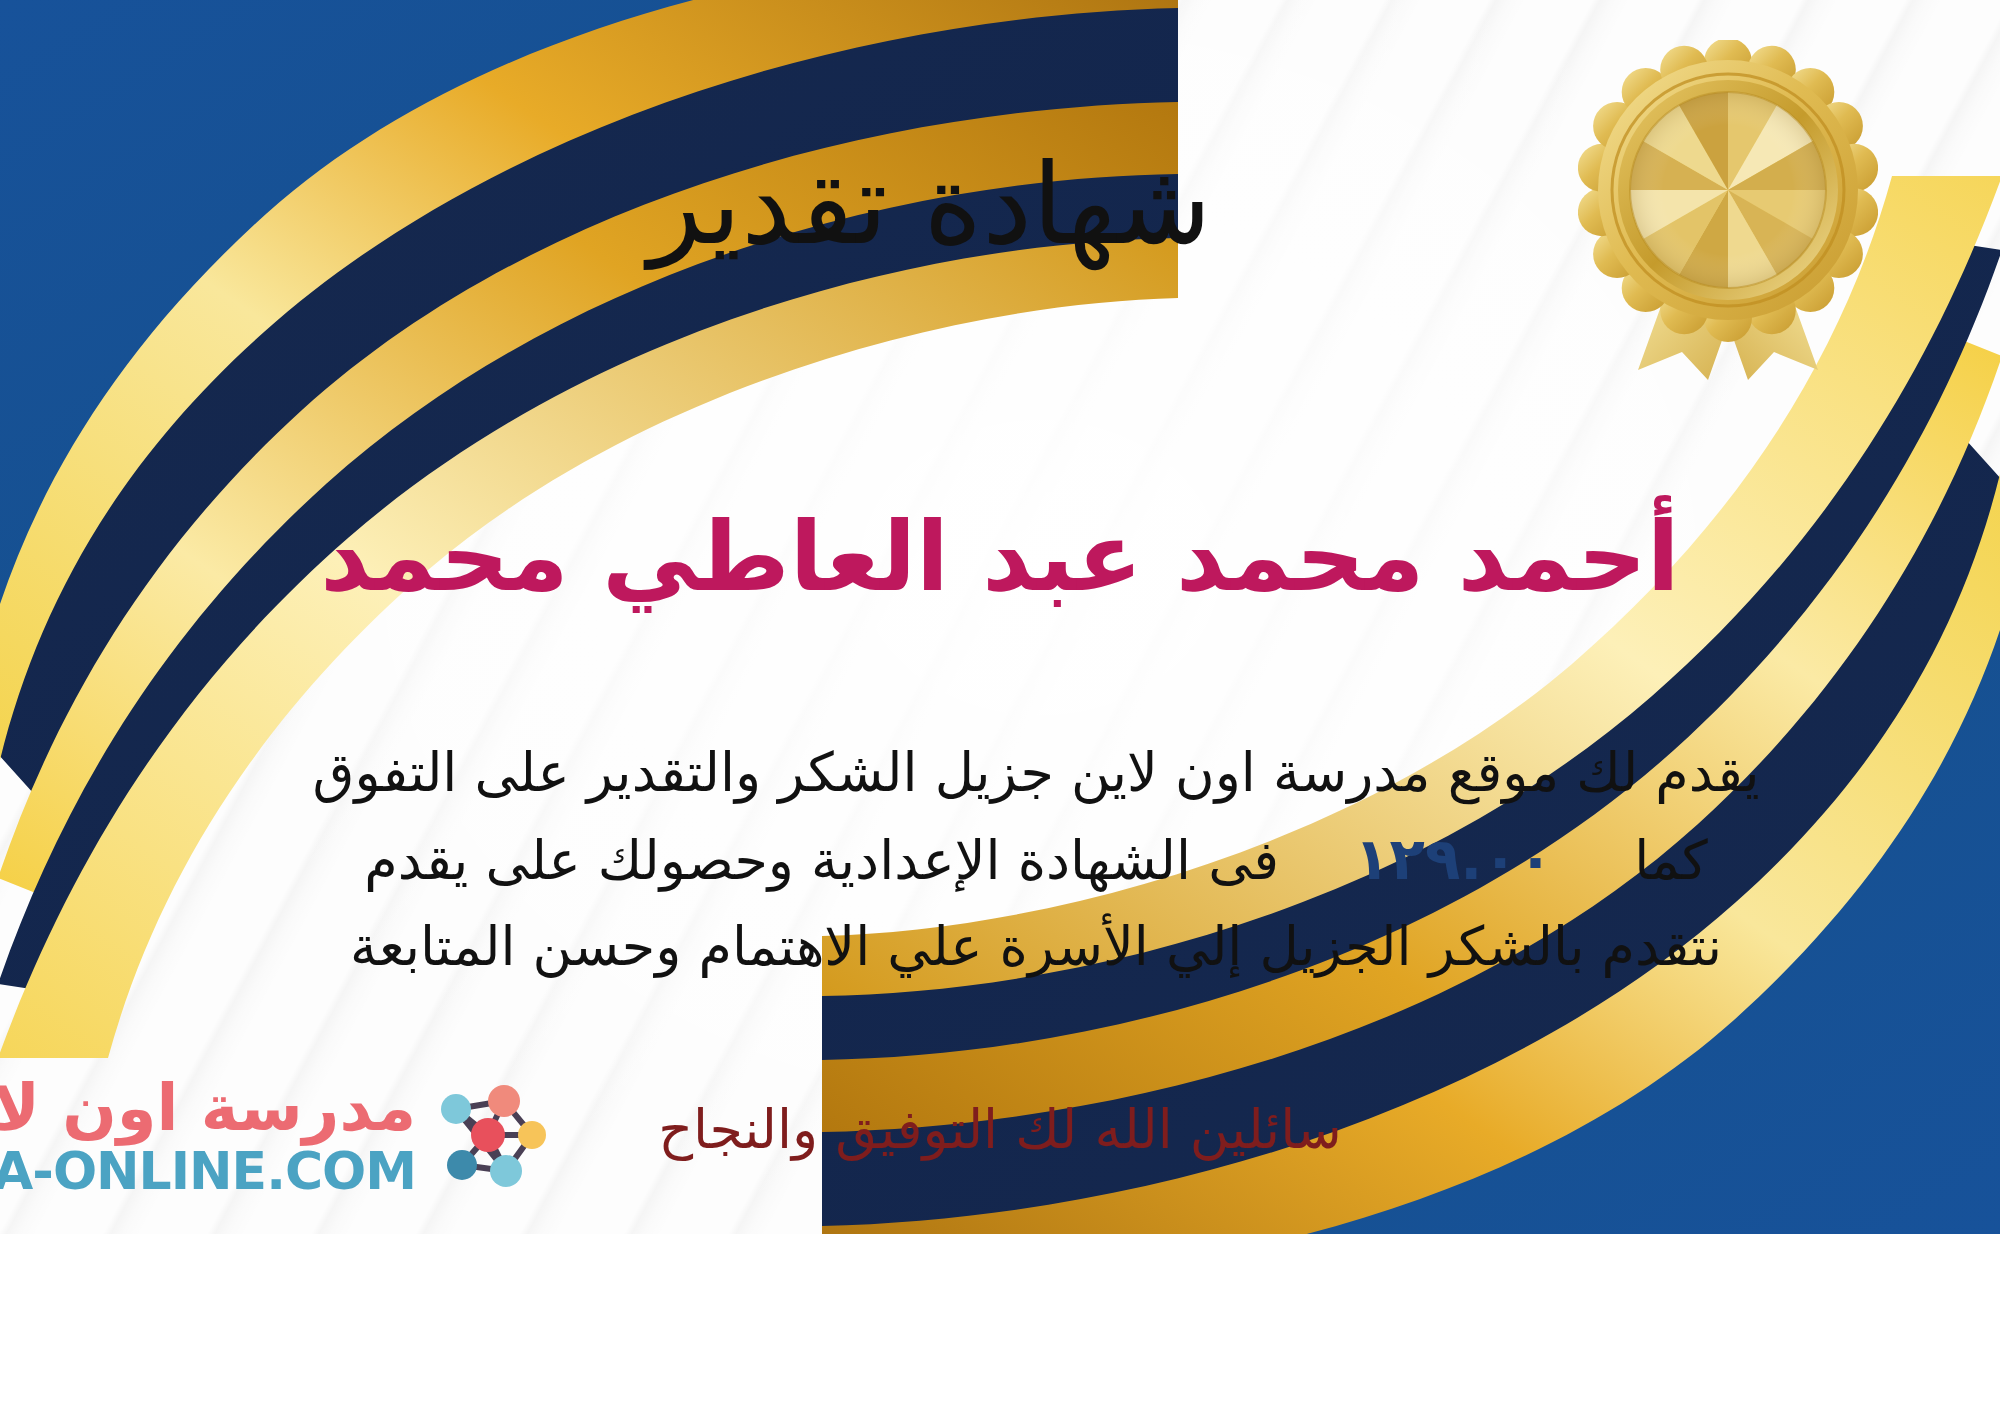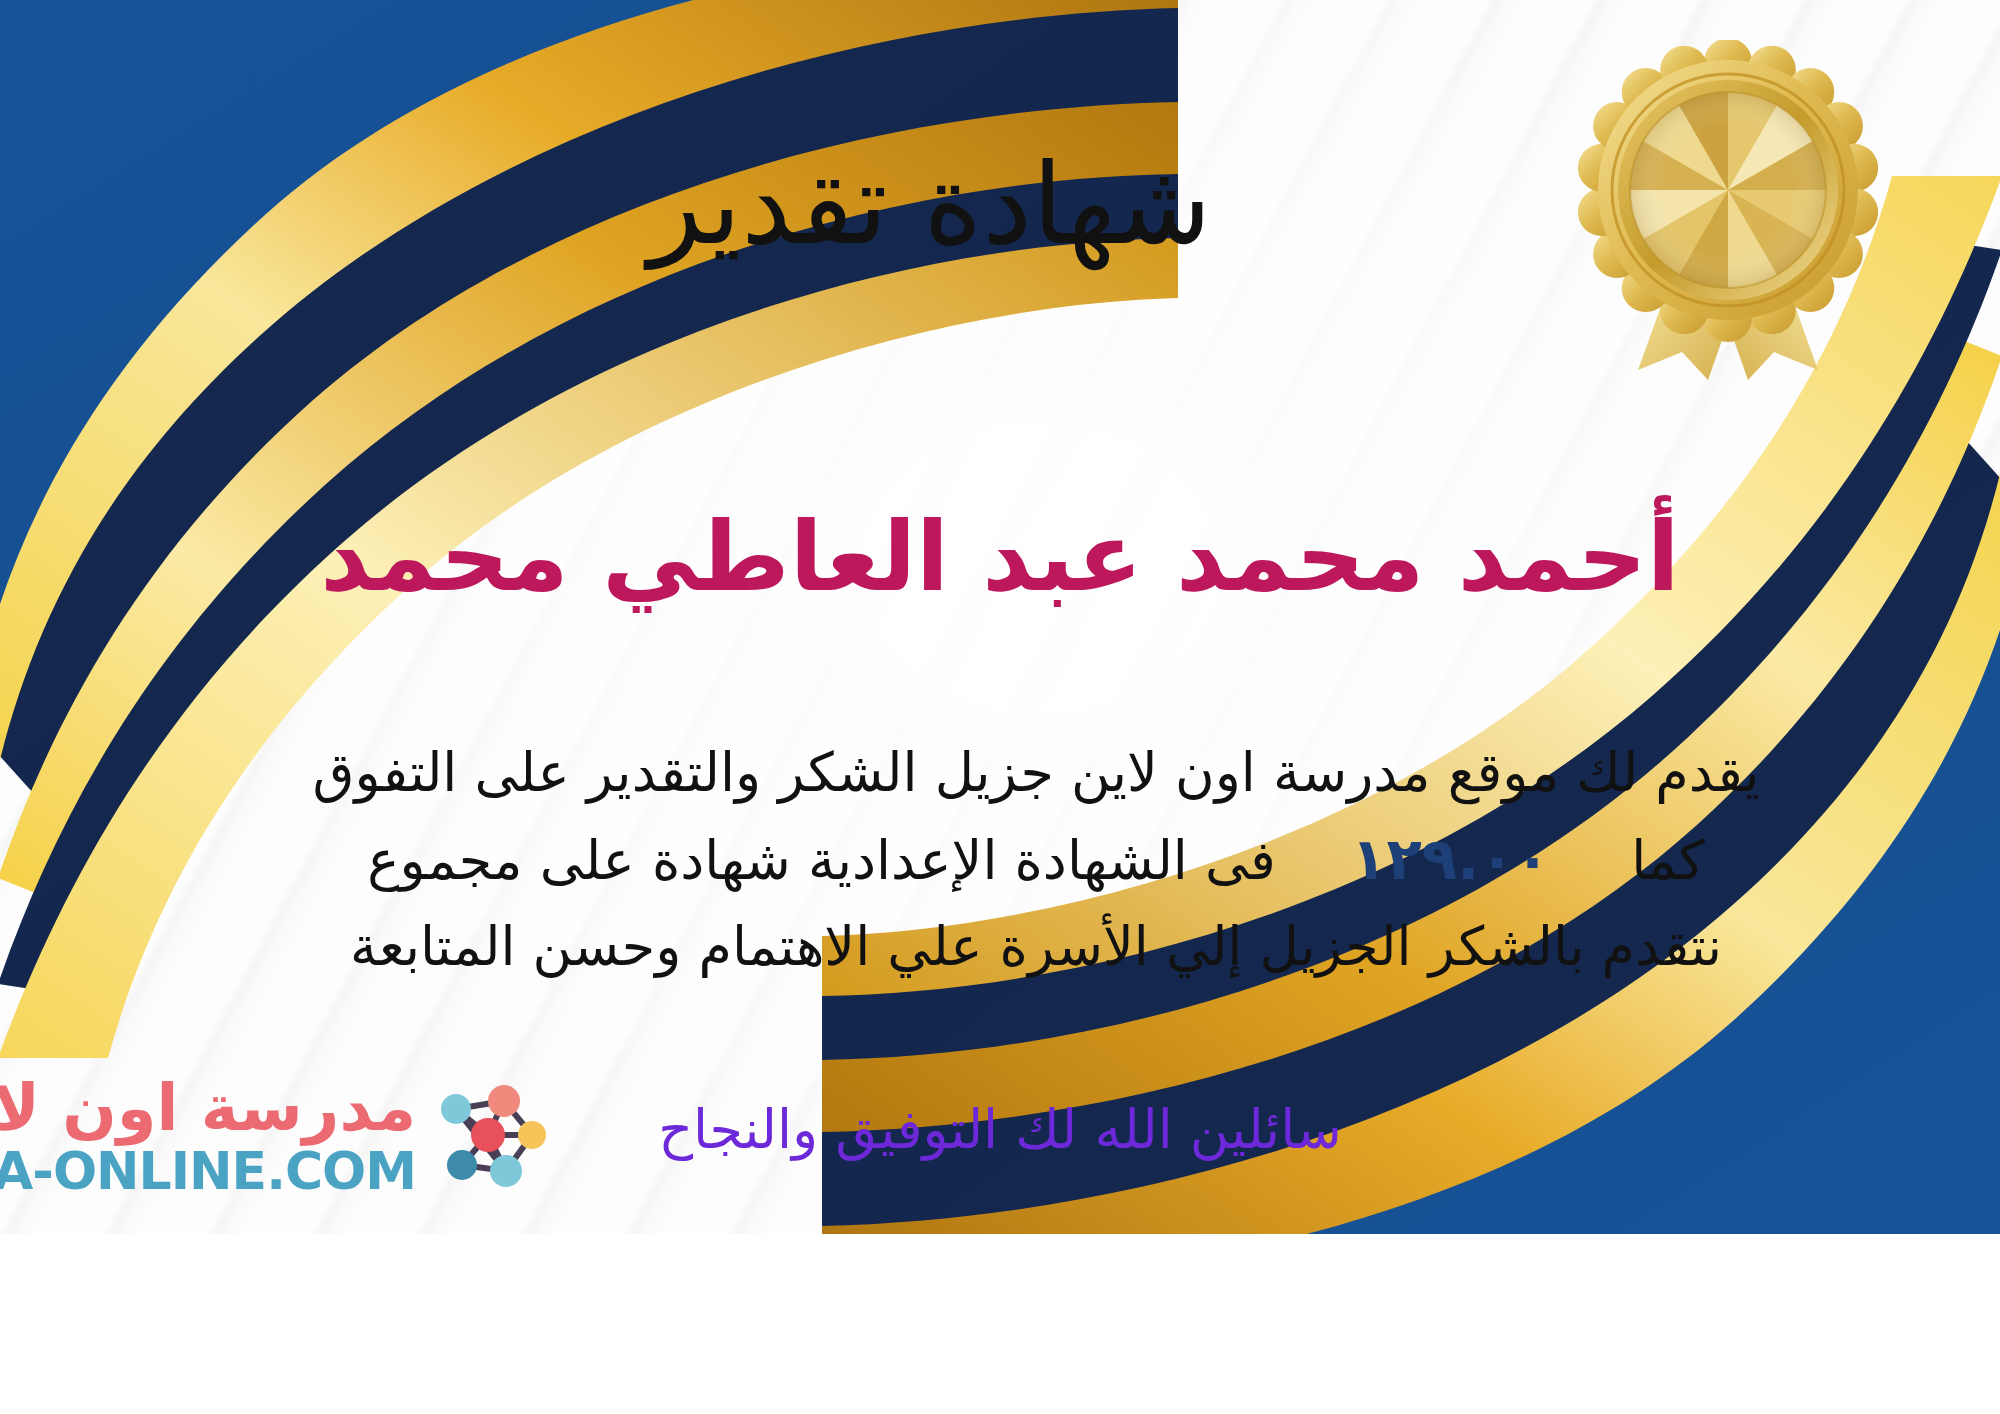--- a/index.html
+++ b/index.html
@@ -129,21 +129,21 @@
     direction: ltr;
   }
 
   .closing-line {
     position: absolute;
     top: 1095px;
     left: 0;
     width: 2000px;
     font-size: 54px;
     line-height: 1.3;
-    color: #6d28d9;
+    color: #7f1d1d;
     text-align: center;
   }
 
   
   .brand-logo {
     position: absolute;
     left: 30px;
     bottom: 22px;
     width: 520px;
     height: 150px;
@@ -338,21 +338,21 @@
     <div class="cert-title">شهادة تقدير</div>
 
     <div class="recipient-name">أحمد محمد عبد العاطي محمد</div>
 
     <div class="body-block">
       <div class="body-line">يقدم لك موقع مدرسة اون لاين جزيل الشكر  والتقدير على التفوق</div>
 
       <div class="body-line">
         <span>كما</span>
         <span class="score">١٢٩.٠٠</span>
-        <span>فى الشهادة الإعدادية شهادة على مجموع</span>
+        <span>فى الشهادة الإعدادية وحصولك على يقدم</span>
       </div>
 
       <div class="body-line">نتقدم  بالشكر الجزيل إلي الأسرة علي الاهتمام وحسن المتابعة</div>
     </div>
 
     <div class="closing-line">سائلين الله لك التوفيق  والنجاح</div>
   </div>
 
   <div class="brand-logo">
     <div class="brand-mark">

